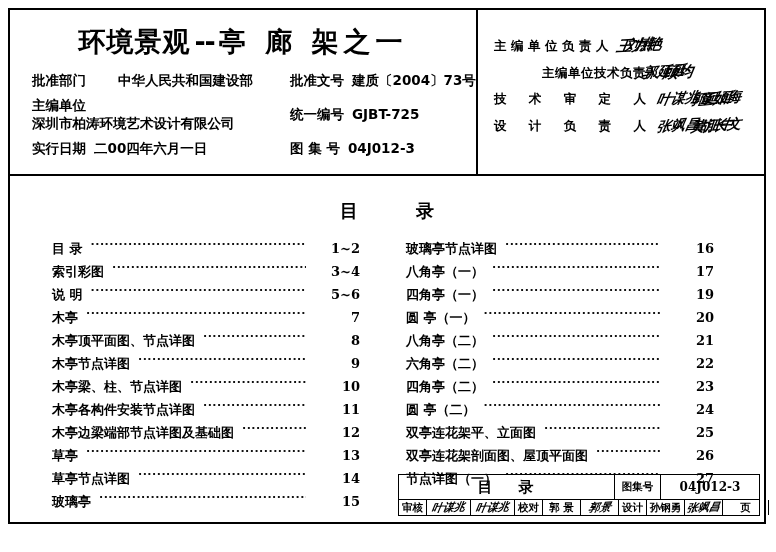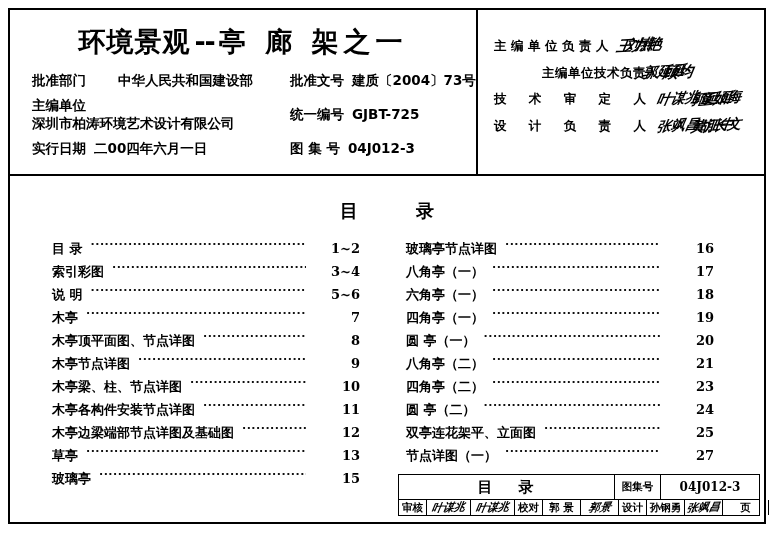--- a/index.html
+++ b/index.html
@@ -374,70 +374,80 @@
           <span class="t-label">木亭边梁端部节点详图及基础图</span>
           <span class="t-leader"></span>
           <span class="t-page">12</span>
         </div>
         <div class="toc-row">
           <span class="t-label">草亭</span>
           <span class="t-leader"></span>
           <span class="t-page">13</span>
         </div>
         <div class="toc-row">
+          <span class="t-label">草亭节点详图</span>
+          <span class="t-leader"></span>
+          <span class="t-page">14</span>
+        </div>
+        <div class="toc-row">
           <span class="t-label">玻璃亭</span>
           <span class="t-leader"></span>
           <span class="t-page">15</span>
         </div>
       </div>
     <div class="toc-col" id="toc-col-right">
         <div class="toc-row">
           <span class="t-label">玻璃亭节点详图</span>
           <span class="t-leader"></span>
           <span class="t-page">16</span>
         </div>
         <div class="toc-row">
           <span class="t-label">八角亭（一）</span>
           <span class="t-leader"></span>
           <span class="t-page">17</span>
         </div>
         <div class="toc-row">
-          <span class="t-label">六角亭（一）</span>
-          <span class="t-leader"></span>
-          <span class="t-page">18</span>
-        </div>
-        <div class="toc-row">
           <span class="t-label">四角亭（一）</span>
           <span class="t-leader"></span>
           <span class="t-page">19</span>
         </div>
         <div class="toc-row">
           <span class="t-label">圆 亭（一）</span>
           <span class="t-leader"></span>
           <span class="t-page">20</span>
         </div>
         <div class="toc-row">
           <span class="t-label">八角亭（二）</span>
           <span class="t-leader"></span>
           <span class="t-page">21</span>
         </div>
         <div class="toc-row">
+          <span class="t-label">六角亭（二）</span>
+          <span class="t-leader"></span>
+          <span class="t-page">22</span>
+        </div>
+        <div class="toc-row">
           <span class="t-label">四角亭（二）</span>
           <span class="t-leader"></span>
           <span class="t-page">23</span>
         </div>
         <div class="toc-row">
           <span class="t-label">圆 亭（二）</span>
           <span class="t-leader"></span>
           <span class="t-page">24</span>
         </div>
         <div class="toc-row">
           <span class="t-label">双亭连花架平、立面图</span>
           <span class="t-leader"></span>
           <span class="t-page">25</span>
+        </div>
+        <div class="toc-row">
+          <span class="t-label">双亭连花架剖面图、屋顶平面图</span>
+          <span class="t-leader"></span>
+          <span class="t-page">26</span>
         </div>
         <div class="toc-row">
           <span class="t-label">节点详图（一）</span>
           <span class="t-leader"></span>
           <span class="t-page">27</span>
         </div>
       </div>
 
   </div>
 

